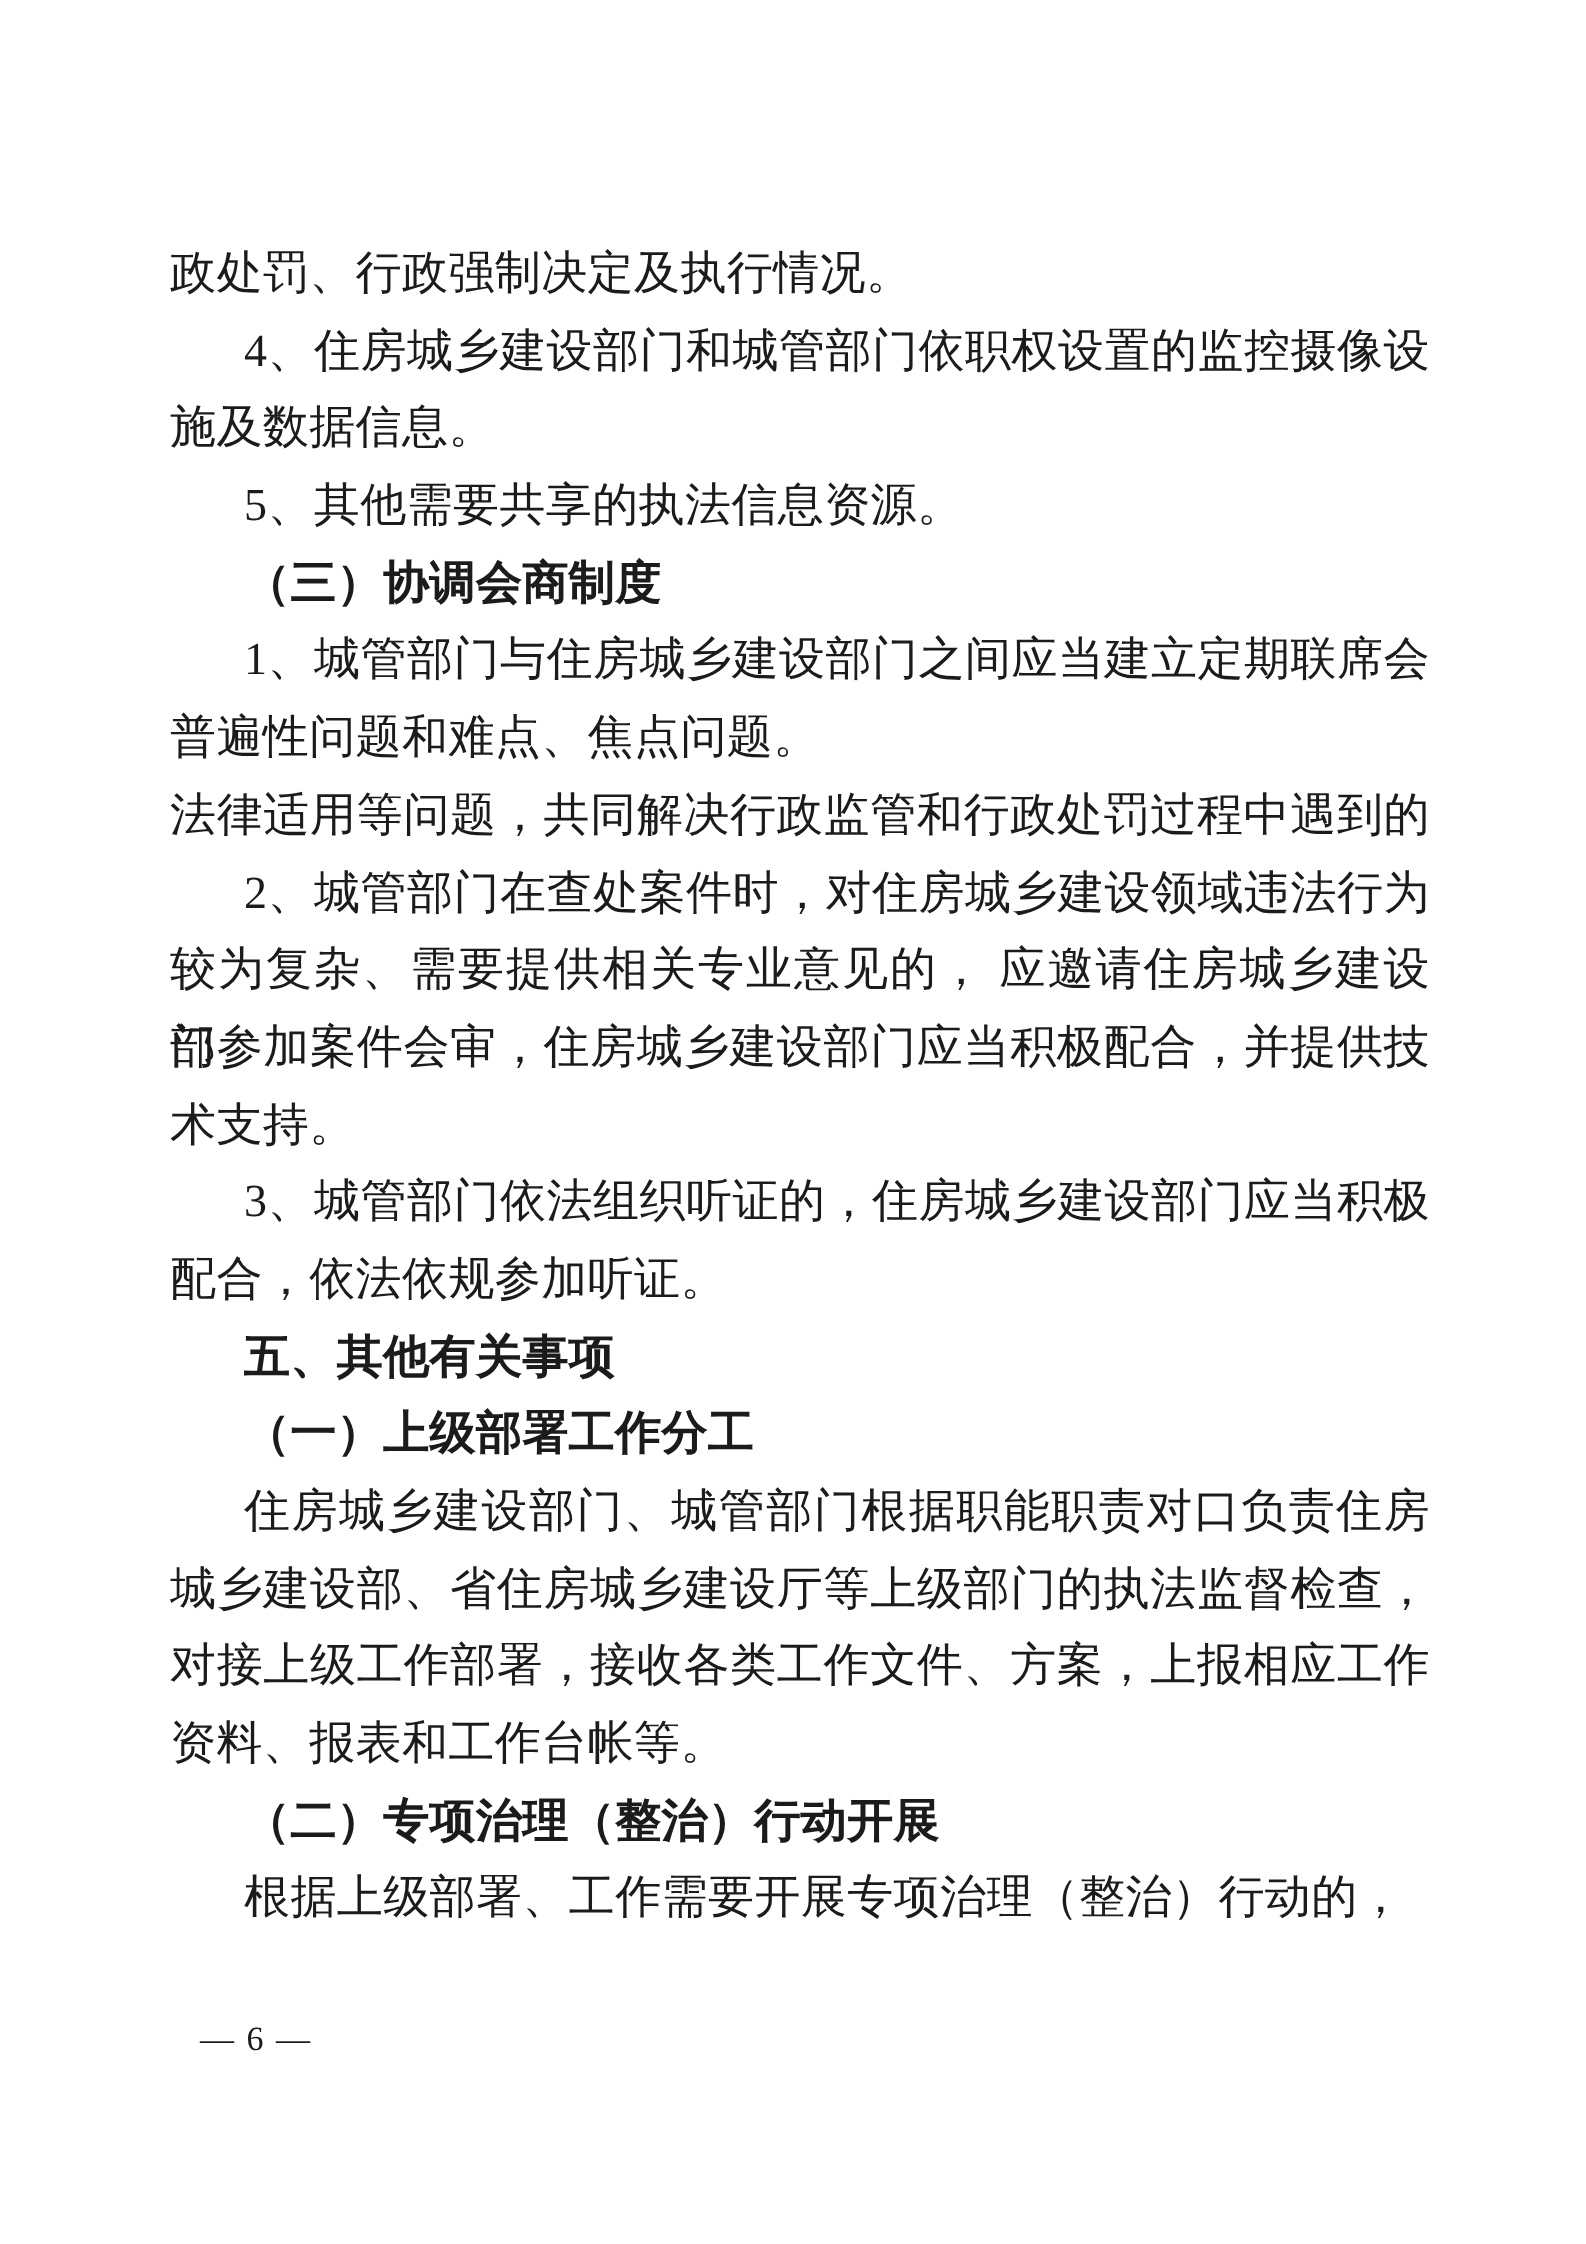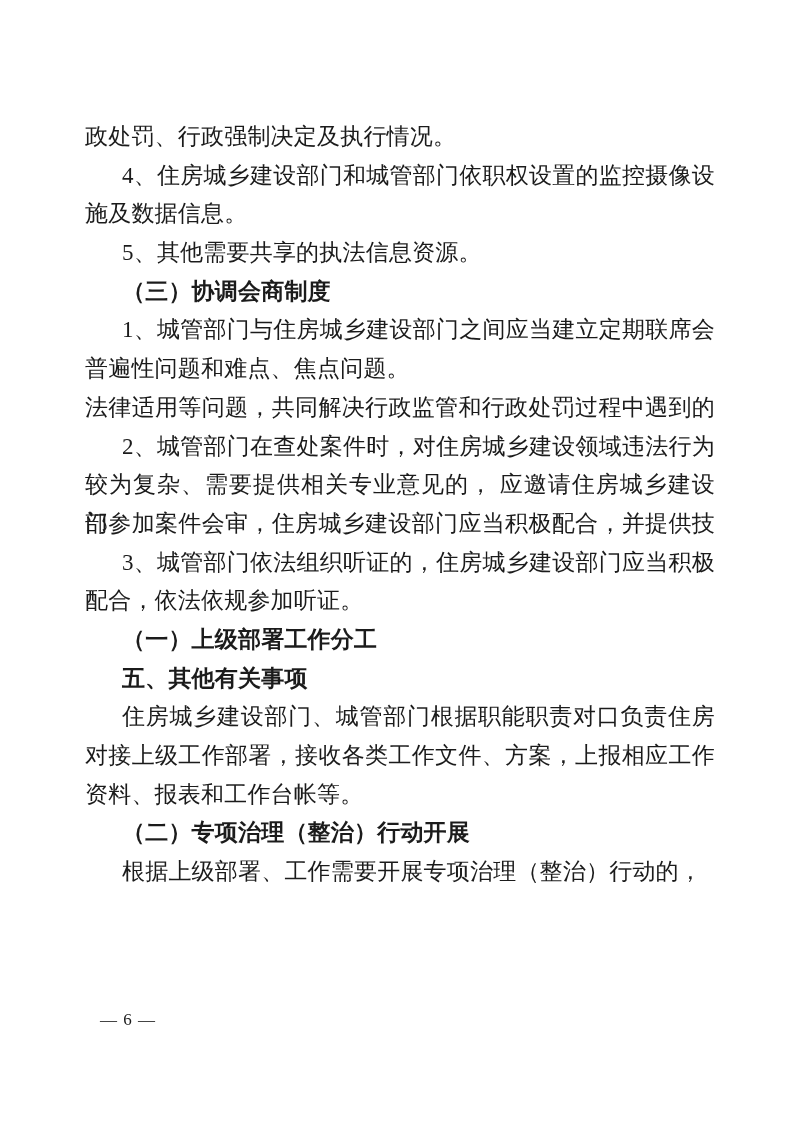--- a/index.html
+++ b/index.html
@@ -60,24 +60,26 @@
       <div class="line indent justify">4、住房城乡建设部门和城管部门依职权设置的监控摄像设</div>
       <div class="line">施及数据信息。</div>
       <div class="line indent">5、其他需要共享的执法信息资源。</div>
       <div class="line indent bold">（三）协调会商制度</div>
       <div class="line indent justify">1、城管部门与住房城乡建设部门之间应当建立定期联席会</div>
       <div class="line">普遍性问题和难点、焦点问题。</div>
       <div class="line justify">法律适用等问题，共同解决行政监管和行政处罚过程中遇到的</div>
       <div class="line indent justify">2、城管部门在查处案件时，对住房城乡建设领域违法行为</div>
       <div class="line justify">较为复杂、需要提供相关专业意见的， 应邀请住房城乡建设部</div>
       <div class="line justify">门参加案件会审，住房城乡建设部门应当积极配合，并提供技</div>
+      <div class="line">术支持。</div>
       <div class="line indent justify">3、城管部门依法组织听证的，住房城乡建设部门应当积极</div>
       <div class="line">配合，依法依规参加听证。</div>
+      <div class="line indent bold">五、其他有关事项</div>
       <div class="line indent bold">（一）上级部署工作分工</div>
-      <div class="line indent bold">五、其他有关事项</div>
       <div class="line indent justify">住房城乡建设部门、城管部门根据职能职责对口负责住房</div>
+      <div class="line justify">城乡建设部、省住房城乡建设厅等上级部门的执法监督检查，</div>
       <div class="line justify">对接上级工作部署，接收各类工作文件、方案，上报相应工作</div>
       <div class="line">资料、报表和工作台帐等。</div>
       <div class="line indent bold">（二）专项治理（整治）行动开展</div>
       <div class="line indent">根据上级部署、工作需要开展专项治理（整治）行动的，</div>
     </div>
   <div class="page-number">— 6 —</div>
 </div>
 
 </body></html>

